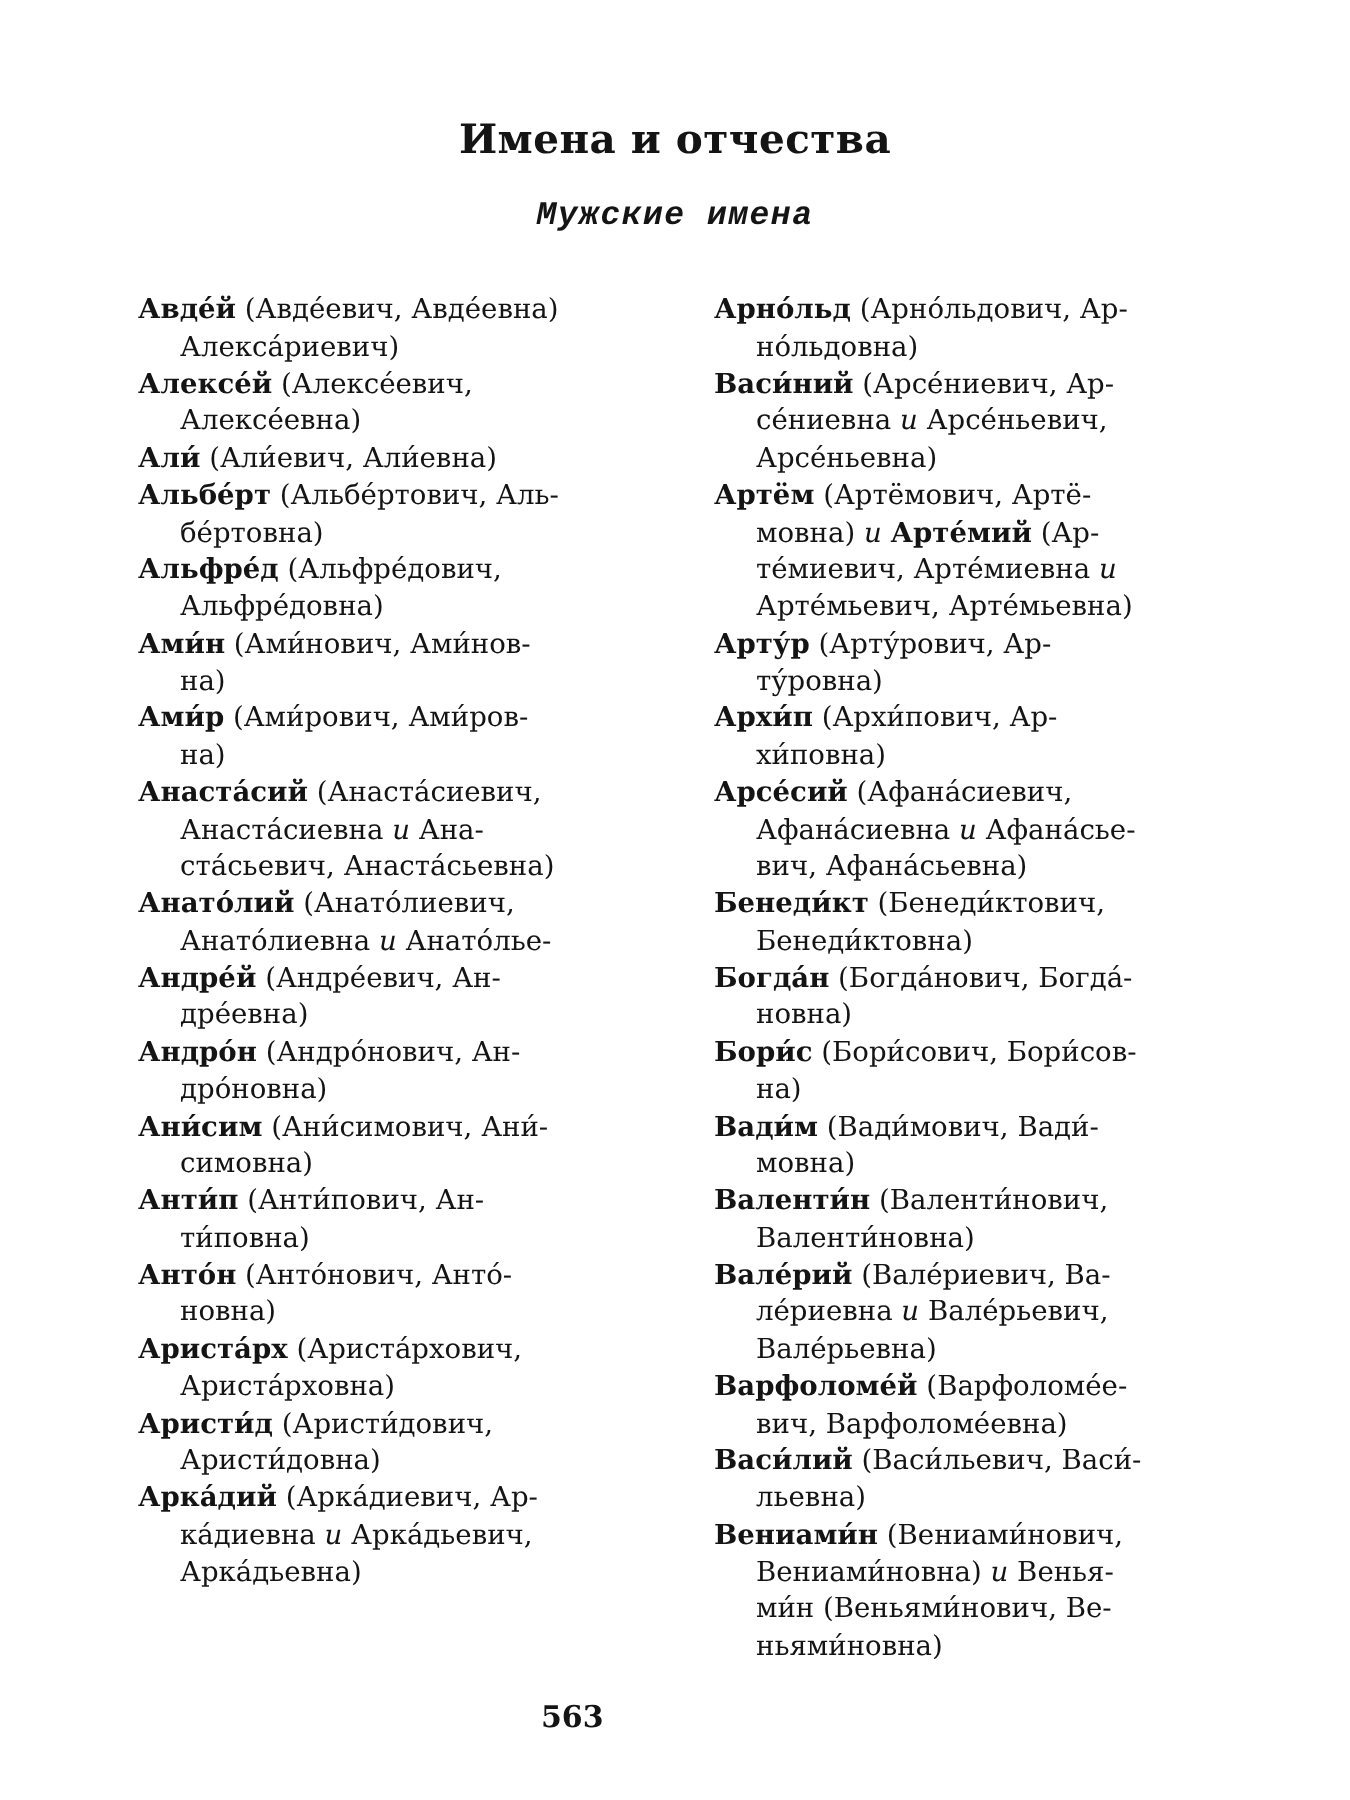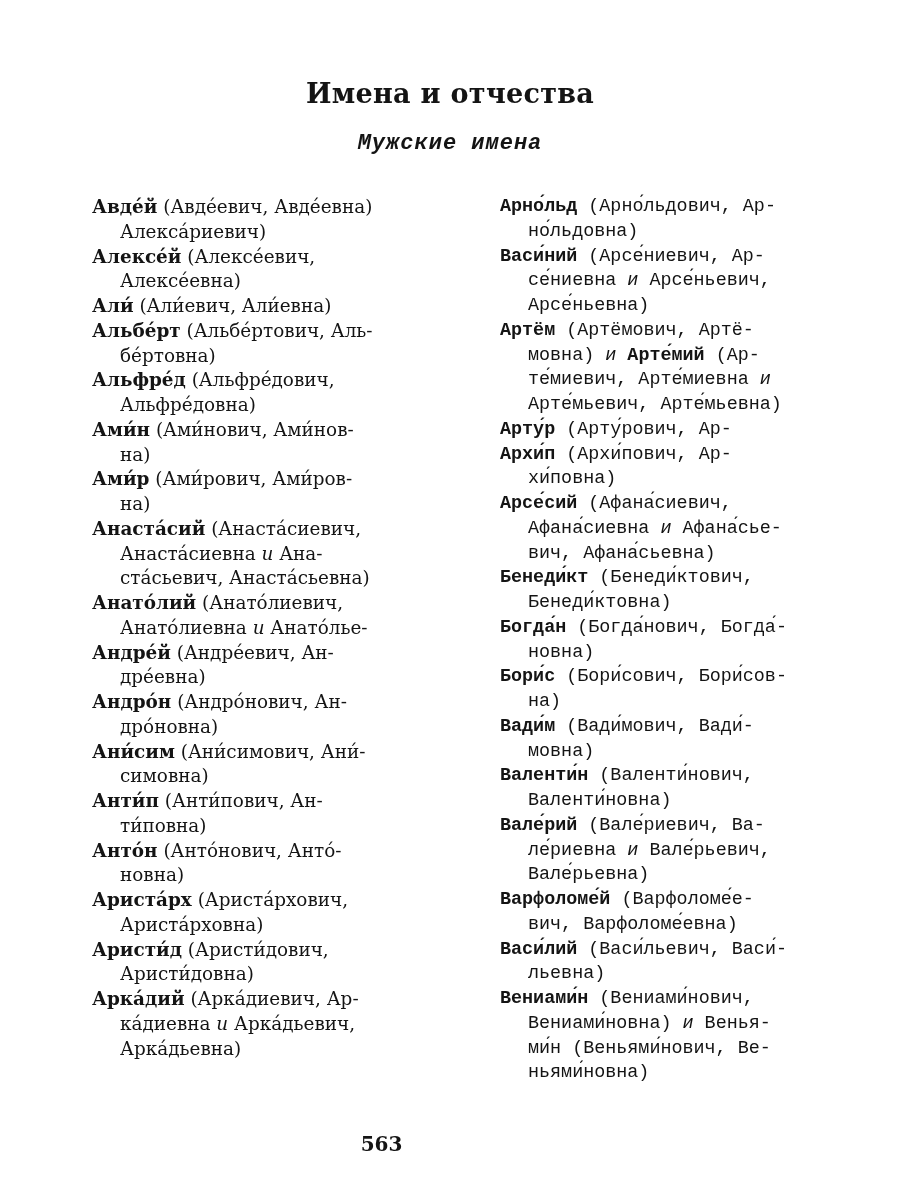--- a/index.html
+++ b/index.html
@@ -4,21 +4,21 @@
 <style>
   html, body { margin: 0; padding: 0; background: #ffffff; }
   body { width: 900px; height: 1200px; position: relative; overflow: hidden;
          font-family: "DejaVu Serif", "Liberation Serif", serif; color: #141414; }
   .page-title { position: absolute; top: 78px; left: 0; width: 900px; text-align: center;
                 font-weight: bold; font-size: 27px; letter-spacing: 0.3px; }
   .section-title { position: absolute; top: 131px; left: 0; width: 900px; text-align: center;
                    font-weight: bold; font-style: italic; font-size: 22px; letter-spacing: 1px; font-family: Liberation Mono, monospace; }
   .column { position: absolute; top: 178px; width: 345px; margin-top: 17px; }
   .col-left { left: 92px; }
-  .col-right { left: 500px; font-family: Liberation Mono, monospace; }
+  .col-right { left: 476px; }
   .line { font-size: 18.4px; line-height: 24.75px; white-space: nowrap; height: 24.75px; }
   .line.cont { padding-left: 28px; }
   .b { font-weight: bold; }
   .i { font-style: italic; }
   .page-number { position: absolute; top: 1132px; left: 0; width: 763px; text-align: center;
                  font-weight: bold; font-size: 20px; }
 </style>
 </head>
 <body>
 
@@ -67,20 +67,21 @@
       <div class="line"><span class="b">Арно́льд</span><span> (Арно́льдович, Ар-</span></div>
       <div class="line cont"><span>но́льдовна)</span></div>
       <div class="line"><span class="b">Васи́ний</span><span> (Арсе́ниевич, Ар-</span></div>
       <div class="line cont"><span>се́ниевна </span><span class="i">и</span><span> Арсе́ньевич,</span></div>
       <div class="line cont"><span>Арсе́ньевна)</span></div>
       <div class="line"><span class="b">Артём</span><span> (Артёмович, Артё-</span></div>
       <div class="line cont"><span>мовна) </span><span class="i">и</span><span> </span><span class="b">Арте́мий</span><span> (Ар-</span></div>
       <div class="line cont"><span>те́миевич, Арте́миевна </span><span class="i">и</span></div>
       <div class="line cont"><span>Арте́мьевич, Арте́мьевна)</span></div>
       <div class="line"><span class="b">Арту́р</span><span> (Арту́рович, Ар-</span></div>
+      <div class="line cont"><span>ту́ровна)</span></div>
       <div class="line"><span class="b">Архи́п</span><span> (Архи́пович, Ар-</span></div>
       <div class="line cont"><span>хи́повна)</span></div>
       <div class="line"><span class="b">Арсе́сий</span><span> (Афана́сиевич,</span></div>
       <div class="line cont"><span>Афана́сиевна </span><span class="i">и</span><span> Афана́сье-</span></div>
       <div class="line cont"><span>вич, Афана́сьевна)</span></div>
       <div class="line"><span class="b">Бенеди́кт</span><span> (Бенеди́ктович,</span></div>
       <div class="line cont"><span>Бенеди́ктовна)</span></div>
       <div class="line"><span class="b">Богда́н</span><span> (Богда́нович, Богда́-</span></div>
       <div class="line cont"><span>новна)</span></div>
       <div class="line"><span class="b">Бори́с</span><span> (Бори́сович, Бори́сов-</span></div>

